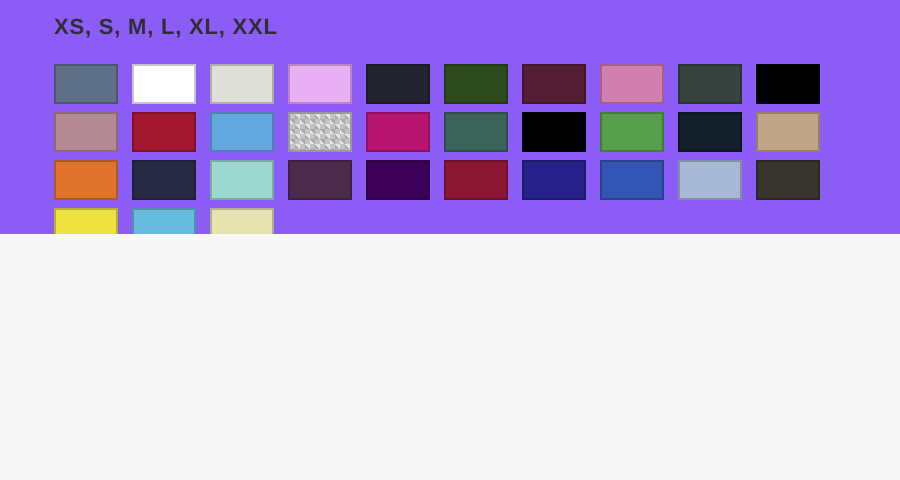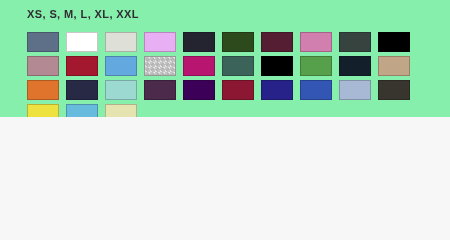--- a/index.html
+++ b/index.html
@@ -9,21 +9,21 @@
   body {
     width: 450px;
     height: 117px;
     background: #f7f7f7;
     font-family: "Liberation Sans", sans-serif;
     overflow: hidden;
   }
   .panel {
     width: 450px;
     height: 117px;
-    background: #86efac;
+    background: #8b5cf6;
     box-sizing: border-box;
     position: relative;
   }
   .size-label {
     position: absolute;
     left: 27px;
     top: 8px;
     font-size: 11px;
     font-weight: bold;
     color: #2f2f33;

